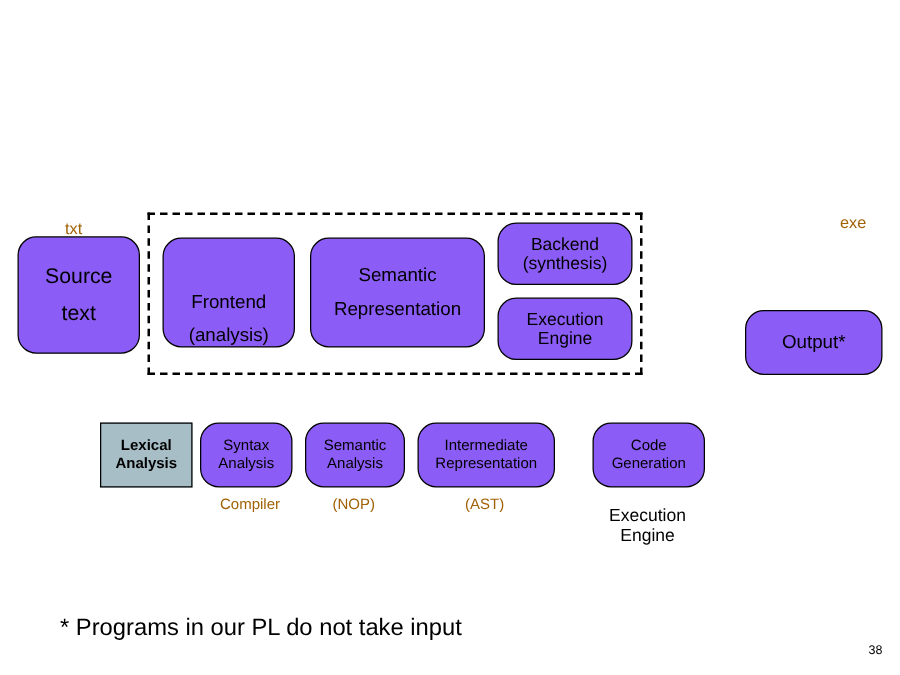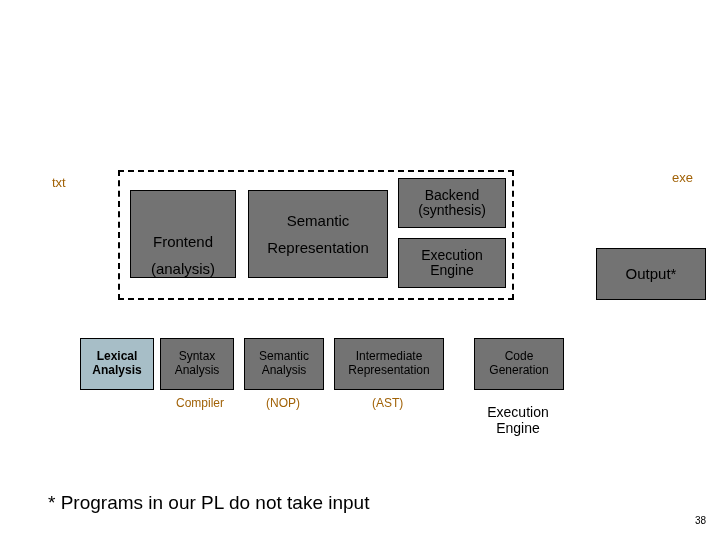--- a/index.html
+++ b/index.html
@@ -37,21 +37,21 @@
     position: absolute;
     display: flex;
     align-items: center;
     justify-content: center;
     text-align: center;
     box-sizing: border-box;
     border: 1.5px solid #000;
     font-size: 15px;
     line-height: 1.15;
   }
-  .box.white { background: #737373; }
+  .box.white { background: #8b5cf6; border-radius: 15px; }
   .box.shaded { background: #a7bec7; }
   .small-label {
     position: absolute;
     font-size: 13px;
     color: #a16207;
   }
   .exec-engine {
     position: absolute;
     font-size: 14px;
     text-align: center;
@@ -75,20 +75,25 @@
 
 <div class="slide">
 
 
   <div class="dashed-group" style="left:118px; top:170px; width:396px; height:130px;"></div>
 
   <div class="small-label" style="left:52px; top:175px;">txt</div>
 
   <div class="small-label" style="left:672px; top:170px;">exe</div>
 
+  <div class="box white" style="left:14px; top:189px; width:98px; height:94px; flex-direction:column; font-size:17px;">
+    <div>Source</div>
+    <div style="height:10px;"></div>
+    <div>text</div>
+  </div>
 
   <div class="box white" style="left:130px; top:190px; width:106px; height:88px; flex-direction:column; font-size:15px;justify-content:flex-end;">
     <div>Frontend</div>
     <div style="height:10px;"></div>
     <div>(analysis)</div>
   </div>
 
   <div class="box white" style="left:248px; top:190px; width:140px; height:88px; flex-direction:column; font-size:15px;">
     <div>Semantic</div>
     <div style="height:10px;"></div>

